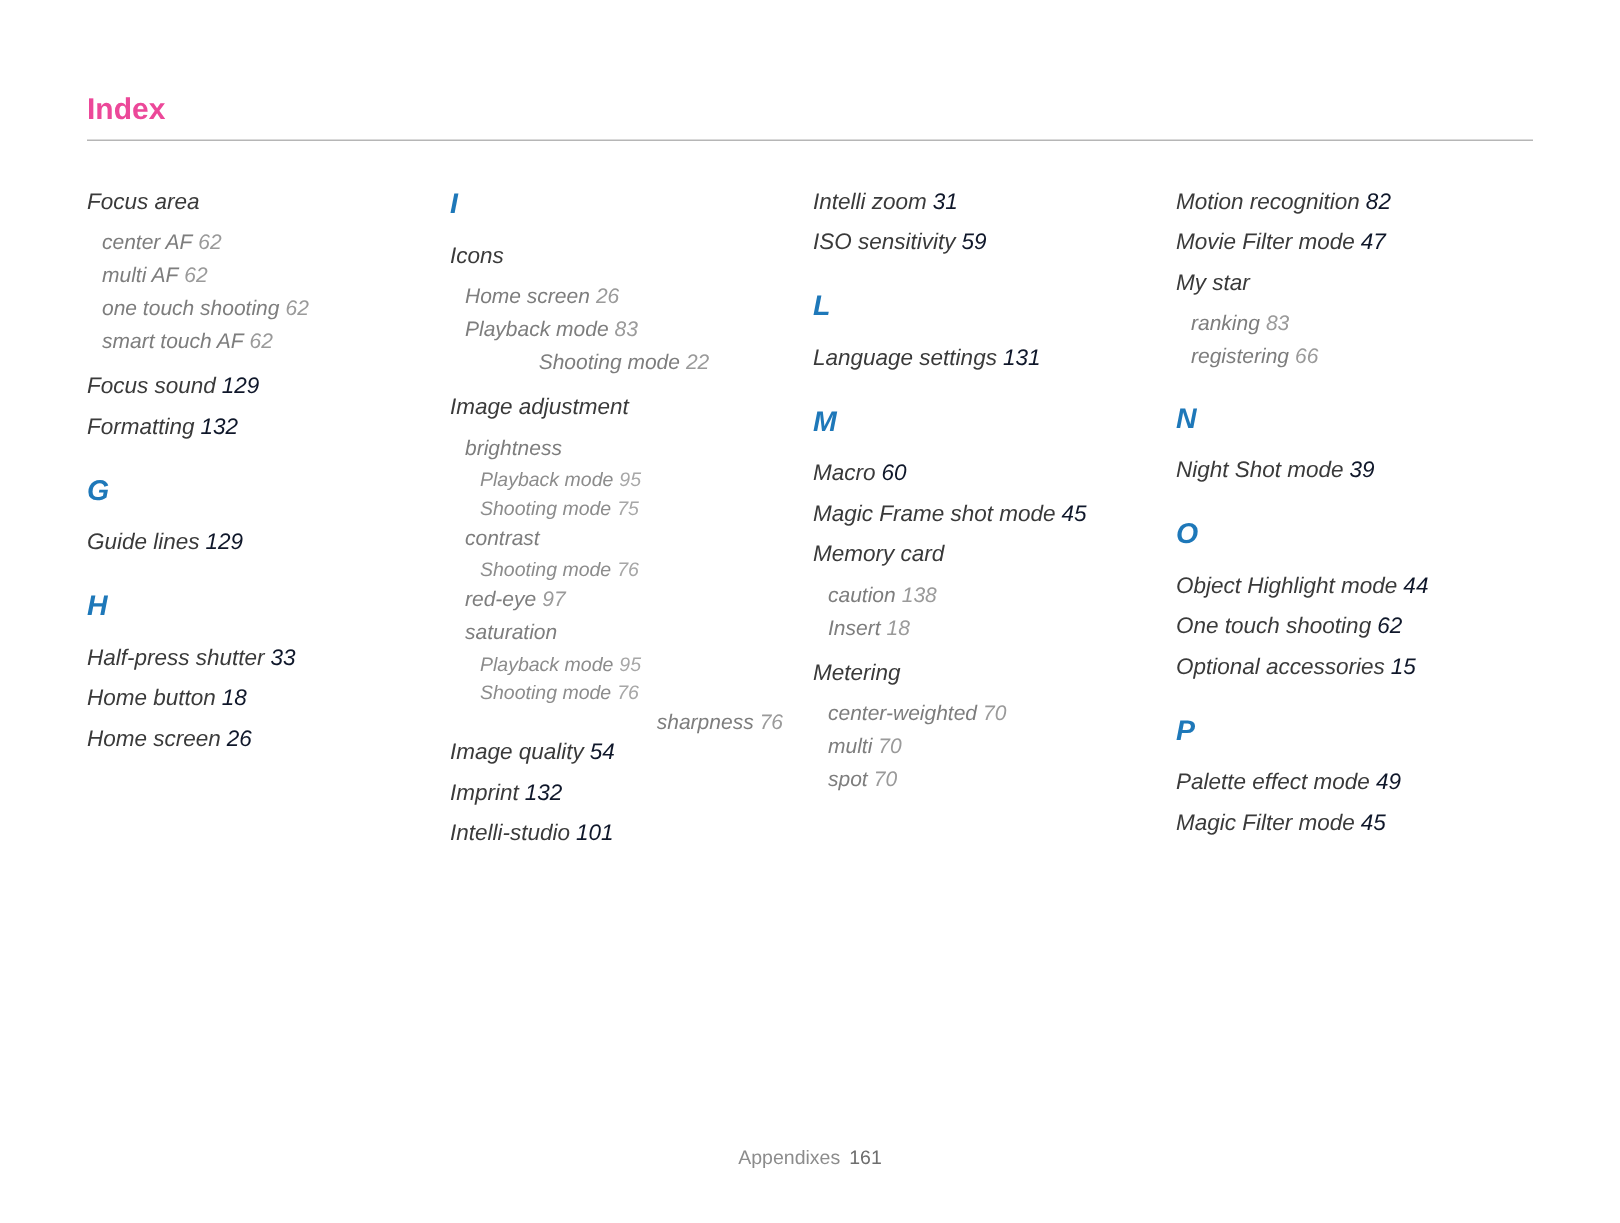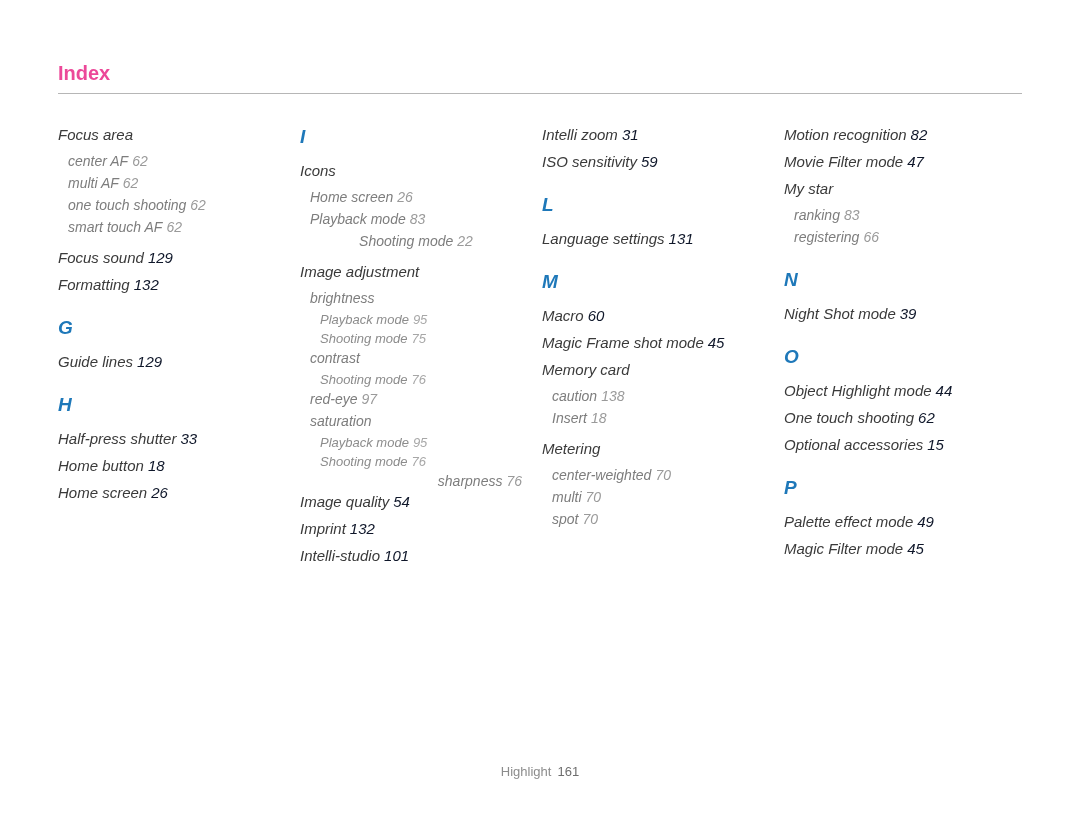--- a/index.html
+++ b/index.html
@@ -164,14 +164,14 @@
     <div class="entry"><span>One touch shooting</span><span class="pg">62</span></div>
     <div class="entry"><span>Optional accessories</span><span class="pg">15</span></div>
     <div class="letter">P</div>
     <div class="entry"><span>Palette effect mode</span><span class="pg">49</span></div>
     <div class="entry"><span>Magic Filter mode</span><span class="pg">45</span></div>
   </div>
 
 </div>
 
 <div class="footer">
-  <span>Highlight</span><span class="fpg">161</span>
+  <span>Appendixes</span><span class="fpg">161</span>
 </div>
 
 </body></html>

